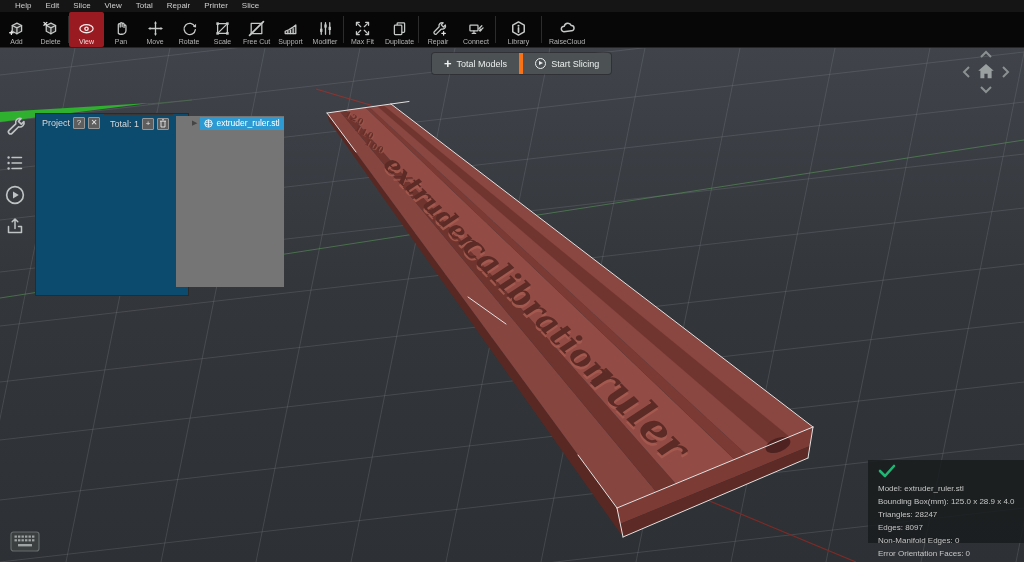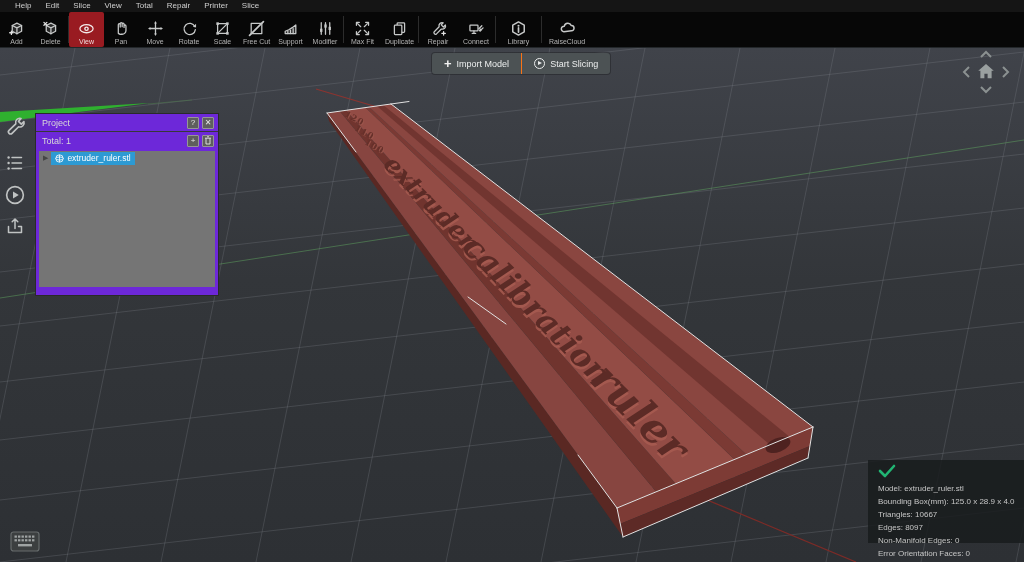--- a/index.html
+++ b/index.html
@@ -31,46 +31,46 @@
   .emboss-sh text{fill:#a85c51;opacity:.85;font-family:"DejaVu Serif",serif;font-weight:bold;font-style:italic;}
   .emboss text{fill:#5c2b26;font-family:"DejaVu Serif",serif;font-weight:bold;font-style:italic;}
   .marks text{fill:#66302a;font-family:"DejaVu Serif",serif;font-weight:bold;font-size:8.5px;letter-spacing:1px;}
   .marks-sh text{fill:#9c564c;opacity:.8;font-family:"DejaVu Serif",serif;font-weight:bold;font-size:8.5px;letter-spacing:1px;}
   .outline{stroke:#e2e2e2;stroke-width:1;fill:none;stroke-linecap:round;}
 
   
   #actionbar{position:absolute;left:432px;top:53px;height:21px;z-index:15;display:flex;
     background:#4c5254;border-radius:3px;overflow:hidden;box-shadow:0 0 0 1px rgba(0,0,0,.25);}
   .abtn{display:flex;align-items:center;gap:5px;padding:0 12px;font-size:9px;color:#eceeee;cursor:default;}
-  .abtn + .abtn{border-left:1px solid #f97316;}
+  .abtn + .abtn{border-left:4px solid #f97316;}
   .plus-glyph{font-size:13px;font-weight:bold;line-height:1;color:#f2f2f2;}
   .play-glyph{width:11px;height:11px;border:1.4px solid #eceeee;border-radius:50%;position:relative;box-sizing:border-box;}
   .play-glyph::after{content:"";position:absolute;left:3px;top:2px;border-left:4px solid #eceeee;
     border-top:2.5px solid transparent;border-bottom:2.5px solid transparent;}
 
   
   #navwidget{position:absolute;left:958px;top:48px;width:56px;height:50px;z-index:15;}
   #navwidget svg{position:absolute;}
 
   
   .sideicon{position:absolute;z-index:15;}
   .sicon{stroke:#c0c3c3;fill:none;stroke-width:1.5;stroke-linecap:round;stroke-linejoin:round;}
   .sicon .fillg{fill:#c0c3c3;stroke:none;}
 
   
-  #project-panel{position:absolute;left:35px;top:113px;width:184px;height:183px;z-index:18;
-    background:#6d28d9;border:1px solid #2a2a2a;box-sizing:border-box;display:flex;flex-direction:column;}
+  #project-panel{position:absolute;left:35px;top:113px;width:154px;height:183px;z-index:18;
+    background:#0c4a6e;border:1px solid #2a2a2a;box-sizing:border-box;display:flex;}
   .pp-row{height:17px;display:flex;align-items:center;padding:0 4px 0 6px;flex:0 0 auto;}
   .pp-row + .pp-row{border-top:1px solid #383838;}
   .pp-title{font-size:9px;color:#d8d8d8;flex:1;}
   .pp-btn{width:12px;height:12px;margin-left:3px;background:#5e5e5e;border:1px solid #969696;
     border-radius:1px;color:#e8e8e8;font-size:8px;line-height:11px;text-align:center;
     box-sizing:border-box;display:flex;align-items:center;justify-content:center;}
   .pp-list{flex:1;margin:2px 3px 8px 3px;background:#757575;position:relative;}
-  .pp-item{display:flex;align-items:center;height:14px;padding-left:4px;text-align:center;}
+  .pp-item{display:flex;align-items:center;height:14px;padding-left:16px;text-align:center;}
   .pp-arrow{font-size:7px;color:#454545;margin-right:3px;}
   .pp-sel{display:flex;align-items:center;background:#2d9ad3;height:13px;padding:0 4px;gap:3px;}
   .pp-sel span{font-size:8.5px;color:#ffffff;}
 
   
   #info-panel{position:absolute;left:868px;top:460px;width:156px;height:83px;z-index:12;
     background:rgba(24,27,29,.84);box-sizing:border-box;padding:4px 0 0 10px;}
   .info-line{font-size:8px;color:#c6c6c6;line-height:13px;white-space:nowrap;}
 
   
@@ -313,21 +313,21 @@
       <svg class="ticon" viewBox="0 0 16 16">
         <path d="M4.6 11a2.6 2.6 0 0 1 .4-5.2 3.4 3.4 0 0 1 6.5-.6 2.5 2.5 0 0 1 .3 5z" stroke-width="1.4"></path>
         </svg>
       <span class="tlabel">RaiseCloud</span>
     </div>
   </div>
 
   <div id="actionbar">
     <div class="abtn">
       <span class="plus-glyph">+</span>
-      <span>Import Model</span>
+      <span>Total Models</span>
     </div>
     <div class="abtn">
       <span class="play-glyph"></span>
       <span>Start Slicing</span>
     </div>
   </div>
 
   <div id="navwidget">
     <svg style="left:21px;top:2px" width="14" height="9">
       <polyline points="2,7 7,2 12,7" stroke="#8b9191" stroke-width="2" fill="none"></polyline>
@@ -401,21 +401,21 @@
       </div>
     </div>
   </div>
 
   <div id="info-panel">
     <svg width="18" height="14">
       <polyline points="2,7 7,12 16,2" stroke="#21b573" stroke-width="2.6" fill="none" stroke-linecap="round" stroke-linejoin="round"></polyline>
       </svg>
     <div class="info-line">Model: extruder_ruler.stl</div>
     <div class="info-line">Bounding Box(mm): 125.0 x 28.9 x 4.0</div>
-    <div class="info-line">Triangles: 10667</div>
+    <div class="info-line">Triangles: 28247</div>
     <div class="info-line">Edges: 8097</div>
     <div class="info-line">Non-Manifold Edges: 0</div>
     <div class="info-line">Error Orientation Faces: 0</div>
   </div>
 
   <svg id="kbd" width="30" height="21" viewBox="0 0 30 21">
     <rect x="1" y="1" width="28" height="19" rx="2.5" fill="#3c3f40" stroke="#686c6d" stroke-width="1.2"></rect>
     <g fill="#9fa3a3">
       <rect x="4.5" y="4.5" width="2.4" height="2.2"></rect>
         <rect x="8" y="4.5" width="2.4" height="2.2"></rect>

